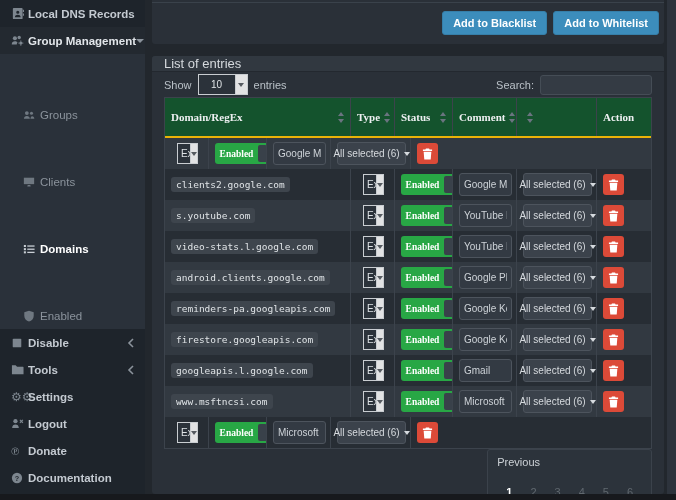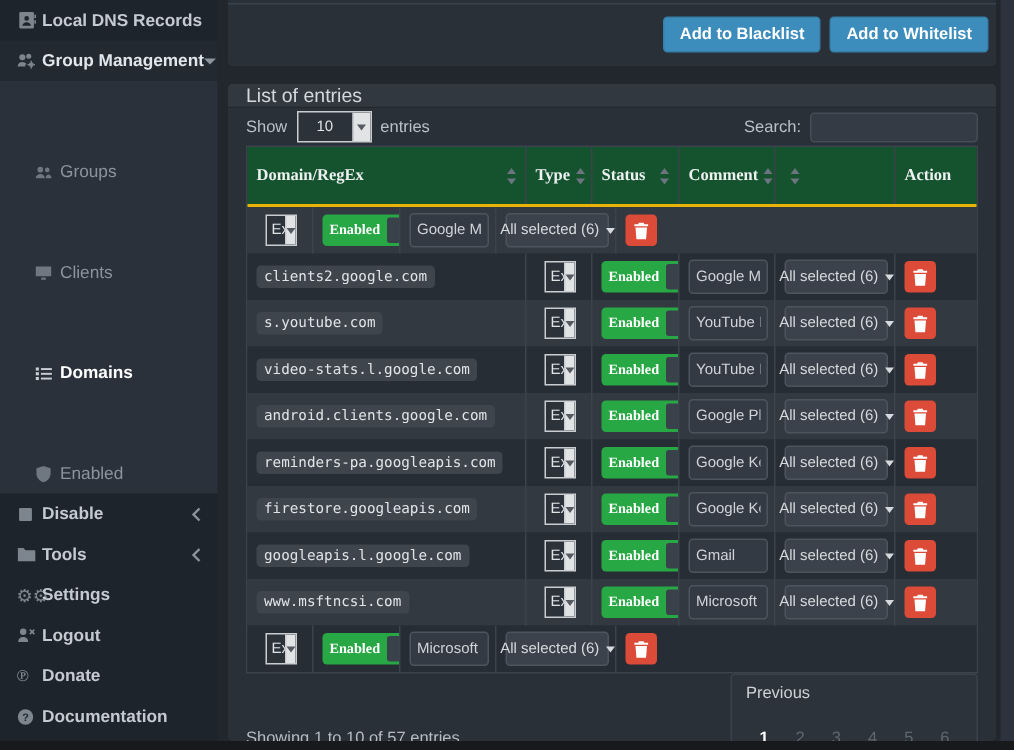--- a/index.html
+++ b/index.html
@@ -649,21 +649,20 @@
         <svg width="11" height="12" viewBox="0 0 12 13" fill="#ffffff">
                   <path d="M4.3.5h3.4l.6 1H11v1.6H1V1.5h2.7zM1.8 4h8.4l-.7 8.5H2.5z"></path>
                 </svg>
       </button>
     </div>
   </div>
 </div>
     </div>
 
     <div class="panel-footer">
-      <span class="foot-info">Showing 1 to 10 of 57 entries</span>
       <nav class="pager">
         <span class="pg-prev">Previous</span>
         <span style="display:flex">
             <span class="page active">1</span>
             <span class="page">2</span>
             <span class="page">3</span>
             <span class="page">4</span>
             <span class="page">5</span>
             <span class="page">6</span>
           </span>

